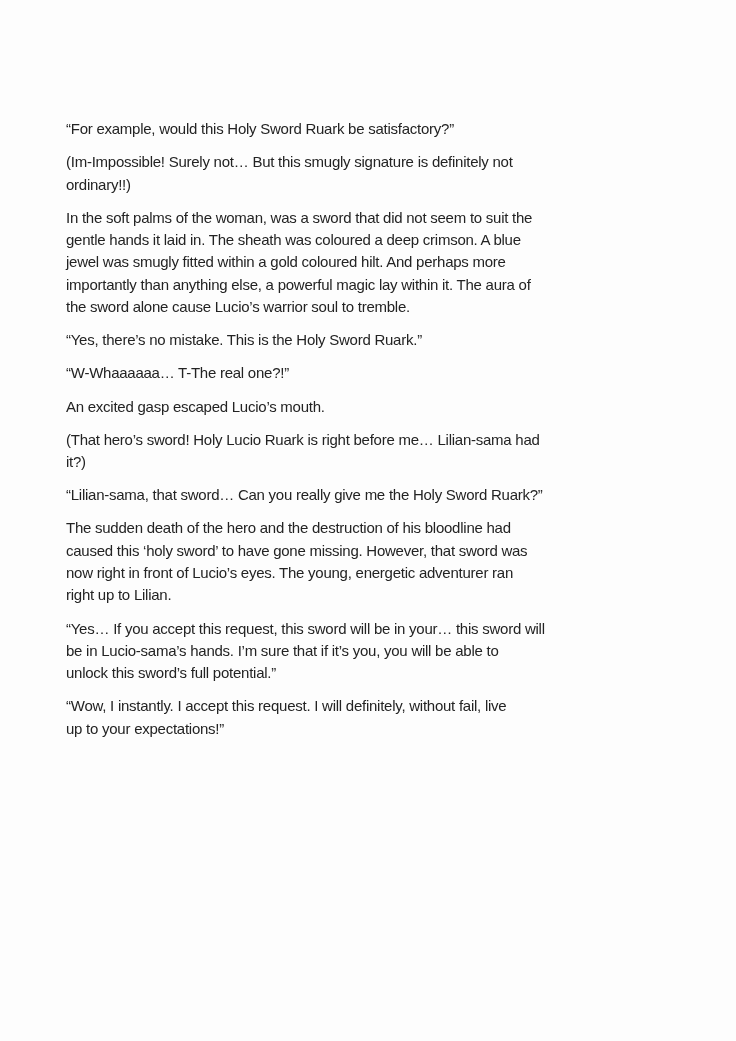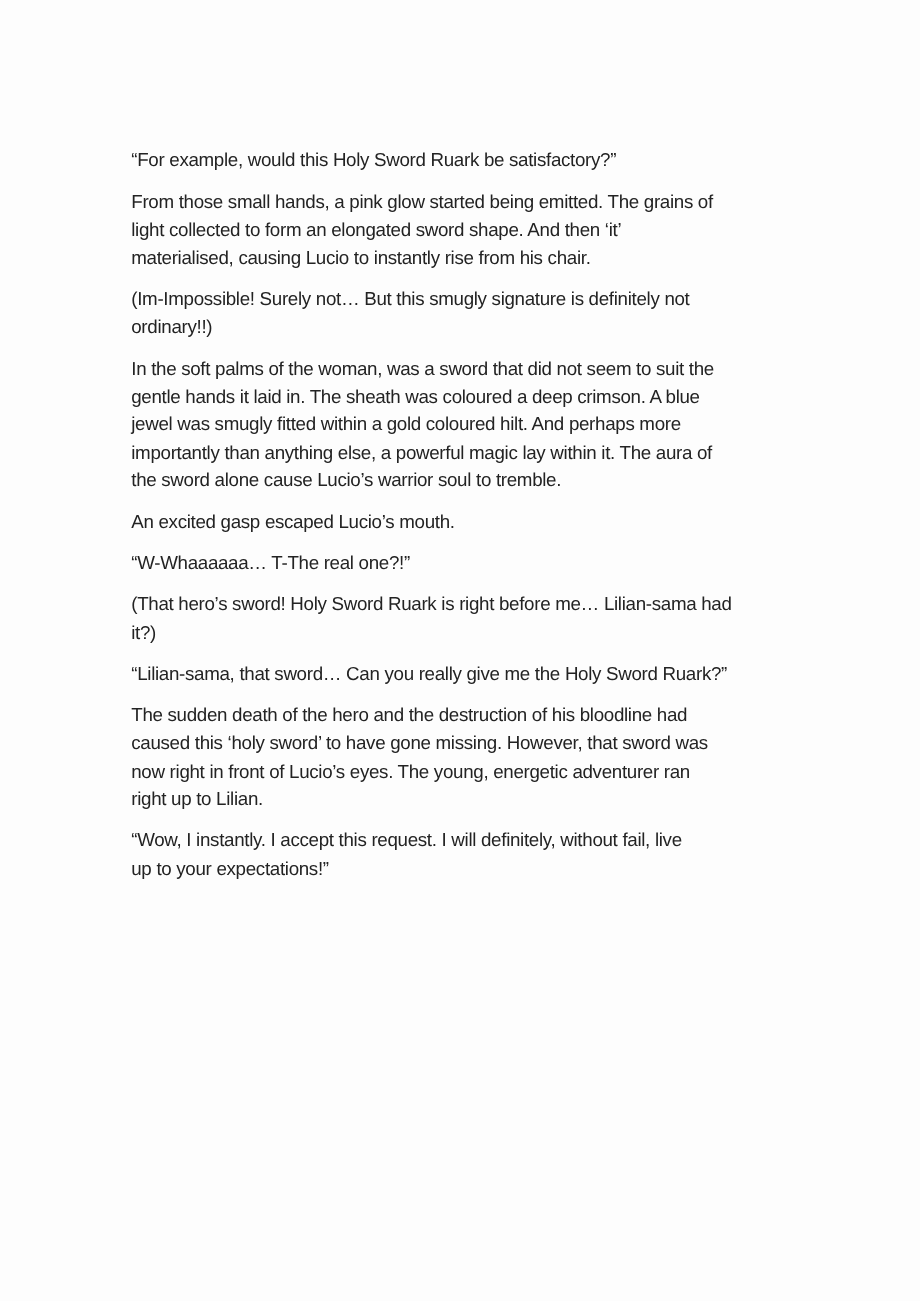--- a/index.html
+++ b/index.html
@@ -10,54 +10,55 @@
     width: 736px;
     height: 1041px;
     background: #fdfdfd;
     overflow: hidden;
   }
   .page {
     box-sizing: border-box;
     width: 612px;
     height: 1041px;
     background: #fdfdfd;
-    padding: 118px 104px 0 105px;
+    padding: 118px 104px 0 66px;
     overflow: hidden;
   }
   .page p {
     margin: 0 0 10.7px 0;
     padding: 0;
     font-family: "Liberation Sans", "DejaVu Sans", sans-serif;
     font-size: 15px;
     line-height: 22.4px;
     letter-spacing: -0.25px;
     color: #232323;
     white-space: pre;        
     overflow: visible;
   }
 </style>
 </head>
 <body>
 
 <div class="page">
   <p>“For example, would this Holy Sword Ruark be satisfactory?”</p>
-  <p>From those small hands, a pink glow started being emitted. The grains of
-light collected to form an elongated sword shape. And then ‘it’
-materialised, causing Lucio to instantly rise from his chair.</p>
   <p>(Im-Impossible! Surely not… But this smugly signature is definitely not
 ordinary!!)</p>
   <p>In the soft palms of the woman, was a sword that did not seem to suit the
 gentle hands it laid in. The sheath was coloured a deep crimson. A blue
 jewel was smugly fitted within a gold coloured hilt. And perhaps more
 importantly than anything else, a powerful magic lay within it. The aura of
 the sword alone cause Lucio’s warrior soul to tremble.</p>
+  <p>“Yes, there’s no mistake. This is the Holy Sword Ruark.”</p>
+  <p>“W-Whaaaaaa… T-The real one?!”</p>
   <p>An excited gasp escaped Lucio’s mouth.</p>
-  <p>“W-Whaaaaaa… T-The real one?!”</p>
-  <p>(That hero’s sword! Holy Sword Ruark is right before me… Lilian-sama had
+  <p>(That hero’s sword! Holy Lucio Ruark is right before me… Lilian-sama had
 it?)</p>
   <p>“Lilian-sama, that sword… Can you really give me the Holy Sword Ruark?”</p>
   <p>The sudden death of the hero and the destruction of his bloodline had
 caused this ‘holy sword’ to have gone missing. However, that sword was
 now right in front of Lucio’s eyes. The young, energetic adventurer ran
 right up to Lilian.</p>
+  <p>“Yes… If you accept this request, this sword will be in your… this sword will
+be in Lucio-sama’s hands. I’m sure that if it’s you, you will be able to
+unlock this sword’s full potential.”</p>
   <p>“Wow, I instantly. I accept this request. I will definitely, without fail, live
 up to your expectations!”</p>
 </div>
 
 </body></html>

